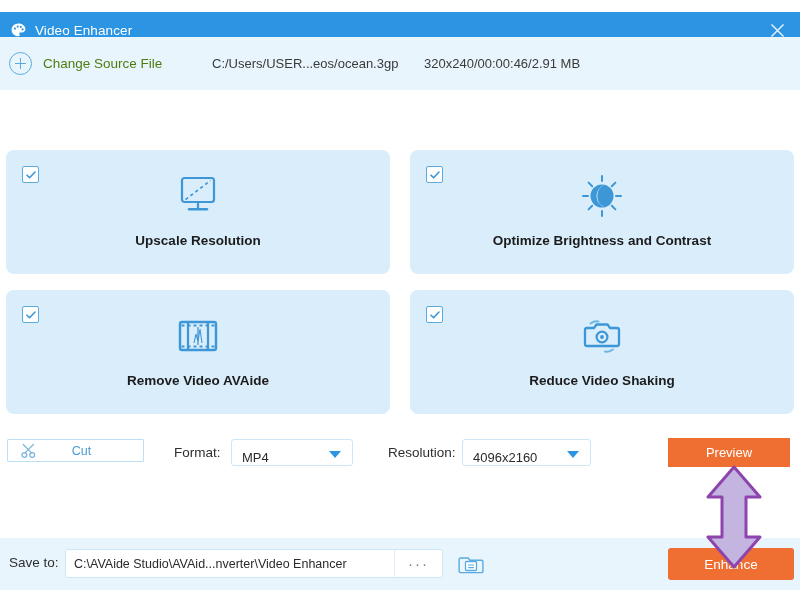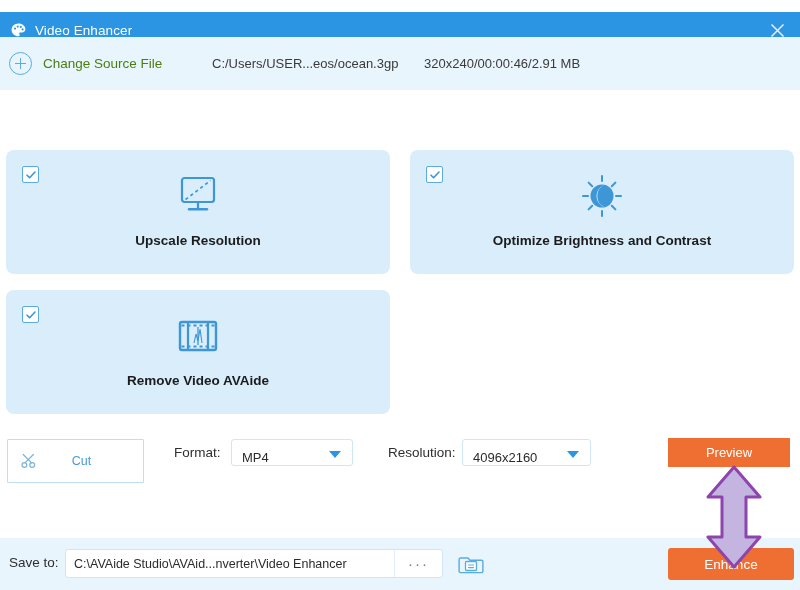--- a/index.html
+++ b/index.html
@@ -117,21 +117,21 @@
     font-size: 13.5px; font-weight: bold; color: #1c1c1c;
   }
 
   
   .controls {
     position: absolute; left: 0; top: 438px;
     width: 800px; height: 36px;
   }
   .cut-btn {
     position: absolute; left: 7px; top: 1px;
-    width: 137px; height: 44px;
+    width: 137px; height: 23px;
     background: #ffffff;
     border: 1px solid #bcdff5;
     border-radius: 1px;
     display: flex; align-items: center;
     cursor: pointer;
   }
   .scissors { margin-left: 12px; display: flex; }
   .cut-text {
     flex: 1; text-align: center;
     font-size: 12.5px; color: #4a9bd4;
@@ -318,20 +318,39 @@
           </g>
           <path d="M16 8 L16 34" stroke="#3d96d6" stroke-width="2.2"></path>
           <path d="M36 8 L36 34" stroke="#3d96d6" stroke-width="2.2"></path>
           <path d="M26 12 L26 30" stroke="#3d96d6" stroke-width="1.3"></path>
           <path d="M22 28 L24 19 L26 26 L28 14 L30 28" stroke="#3d96d6" stroke-width="1.1" fill="none"></path>
         </svg>
       </span>
       <span class="card-label">Remove Video AVAide</span>
     </div>
 
+    <div class="card">
+      <span class="card-check">
+        <svg width="12" height="12" viewBox="0 0 12 12">
+          <path d="M2 6.2 L4.6 8.8 L10 3" stroke="#3d96d6" stroke-width="1.6" fill="none" stroke-linecap="round" stroke-linejoin="round"></path>
+        </svg>
+      </span>
+      <span class="card-icon">
+        <svg width="52" height="44" viewBox="0 0 52 44">
+          <path d="M11 14 h7 l2.5 -3.5 h11 L34 14 h7 a2 2 0 0 1 2 2 v14 a2 2 0 0 1 -2 2 H11 a2 2 0 0 1 -2 -2 V16 a2 2 0 0 1 2 -2 z" stroke="#3d96d6" stroke-width="2.3" fill="none" stroke-linejoin="round"></path>
+          <circle cx="26" cy="23" r="5.4" stroke="#3d96d6" stroke-width="2.2" fill="none"></circle>
+          <circle cx="26" cy="23" r="1.9" fill="#3d96d6"></circle>
+          <g stroke="#6fb6e5" stroke-width="2" fill="none" stroke-linecap="round">
+            <path d="M14.5 9.5 q4 -3 8 -2"></path>
+            <path d="M37 35.5 q-4 3 -8 2"></path>
+          </g>
+        </svg>
+      </span>
+      <span class="card-label">Reduce Video Shaking</span>
+    </div>
   </div>
 
   <div class="controls">
     <div class="cut-btn">
       <span class="scissors">
         <svg width="18" height="16" viewBox="0 0 18 16">
           <circle cx="4.4" cy="12" r="2.4" stroke="#7cb6dd" stroke-width="1.3" fill="none"></circle>
           <circle cx="12.2" cy="12" r="2.4" stroke="#7cb6dd" stroke-width="1.3" fill="none"></circle>
           <path d="M3.2 1.5 L11.6 9.9" stroke="#7cb6dd" stroke-width="1.3" stroke-linecap="round"></path>
           <path d="M13.4 1.5 L5 9.9" stroke="#7cb6dd" stroke-width="1.3" stroke-linecap="round"></path>

